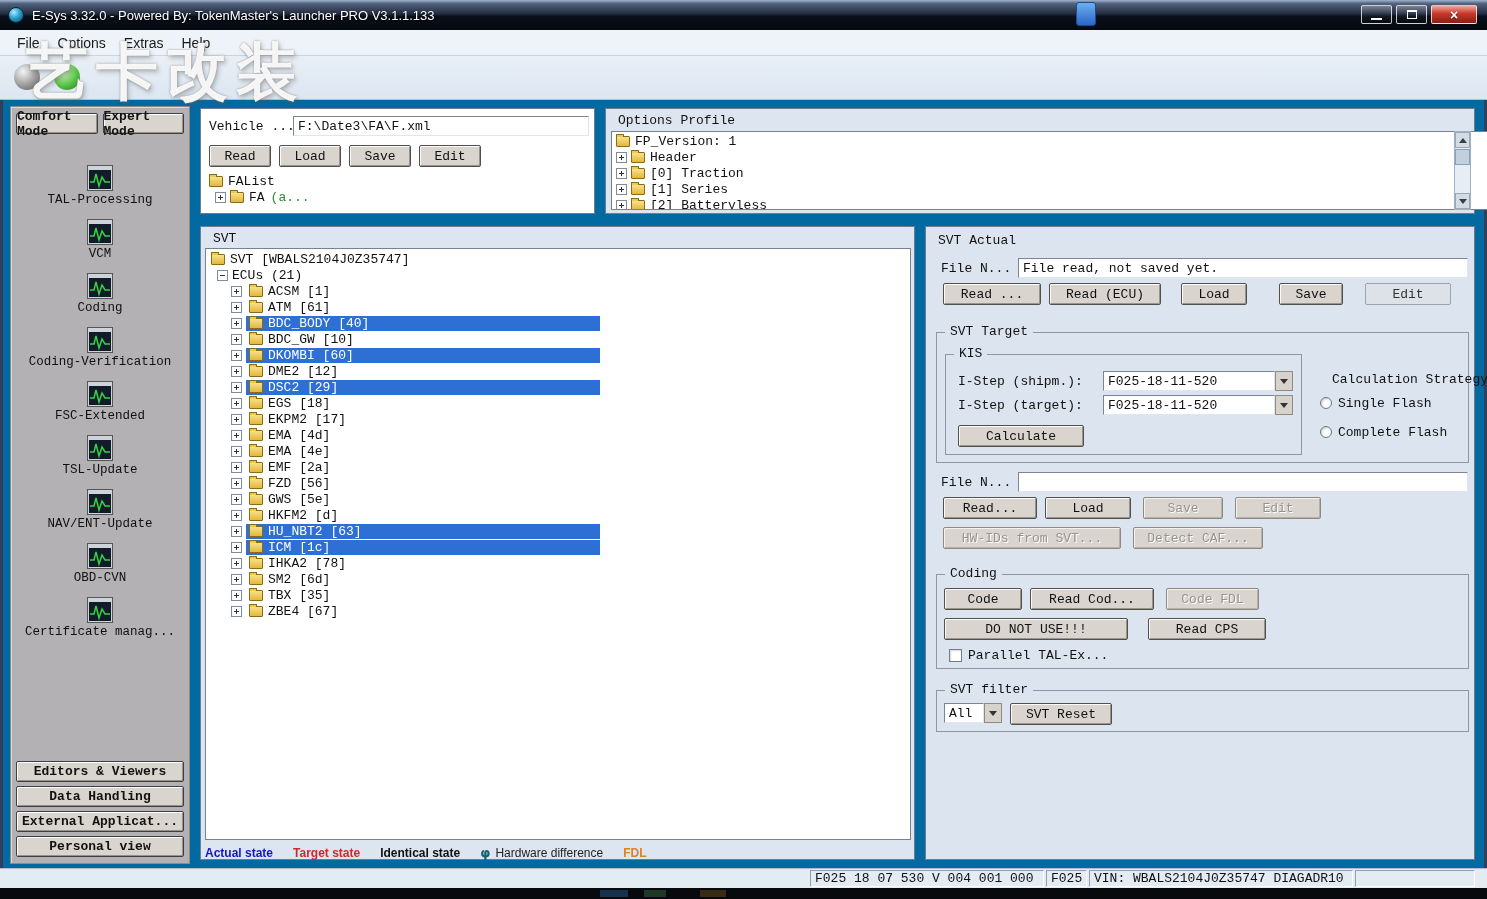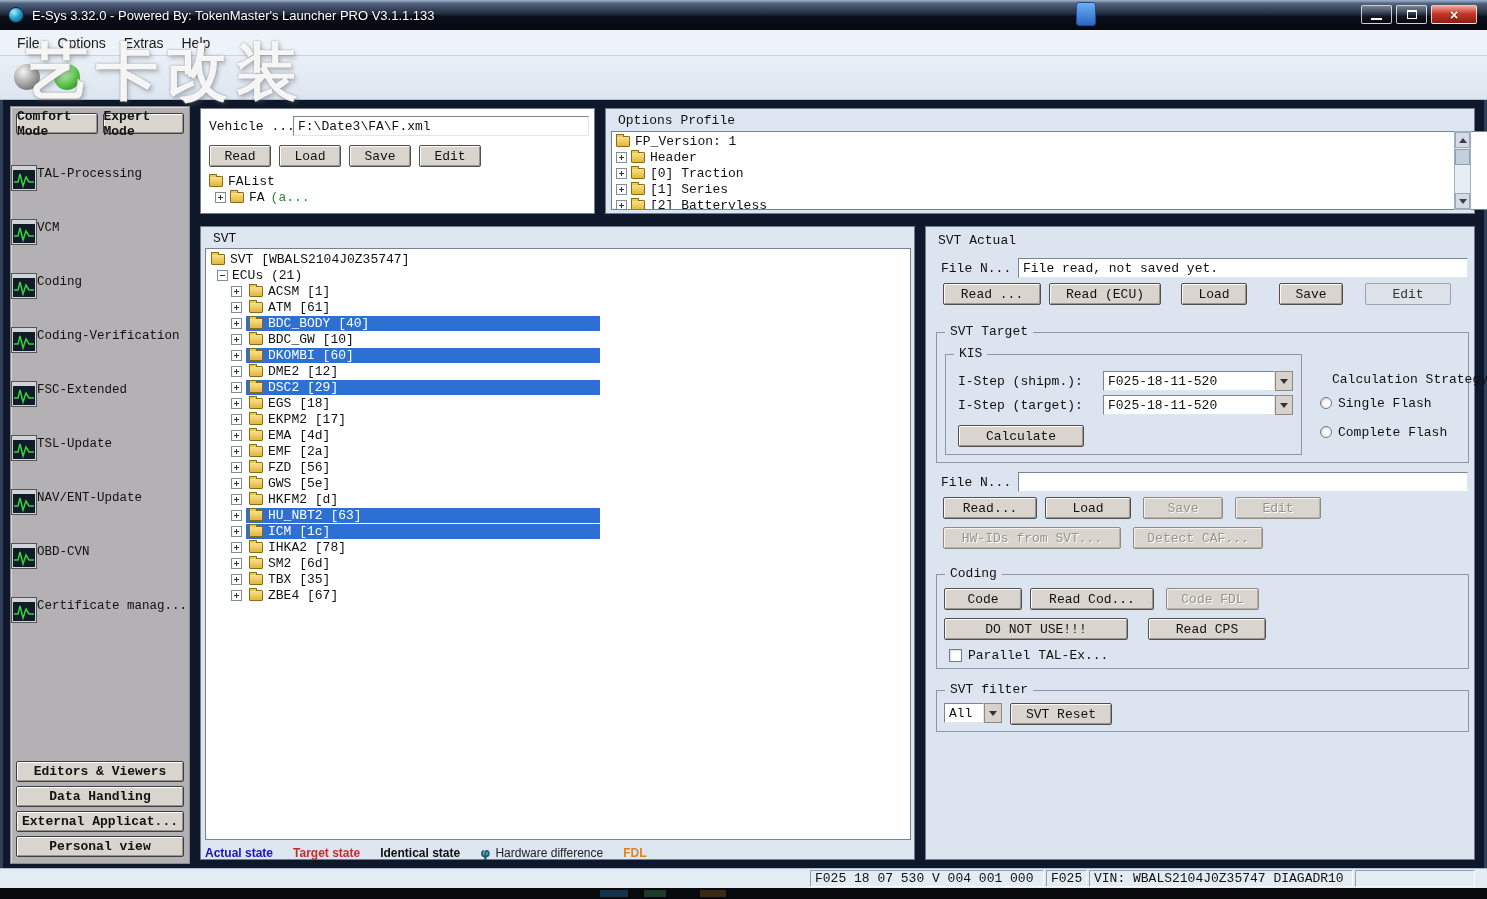--- a/index.html
+++ b/index.html
@@ -1,18 +1,18 @@
 <!DOCTYPE html>
 <html><head>
 <meta charset="utf-8">
 <style>
   *{margin:0;padding:0;box-sizing:border-box}
   html,body{width:1487px;height:899px;overflow:hidden}
   body{font-family:"Liberation Mono","DejaVu Sans Mono",monospace;font-size:13px;color:#111}
-  .window{position:relative;width:1487px;height:899px;background:#0f172a;overflow:hidden;
+  .window{position:relative;width:1487px;height:899px;background:#0369a1;overflow:hidden;
           box-shadow:inset 3px 0 0 #31405a, inset -3px 0 0 #31405a}
 
   
   .titlebar{position:absolute;left:0;top:0;right:0;height:30px;
     background:linear-gradient(180deg,#9fb4d0 0%,#52617c 12%,#242e42 45%,#0a0f1b 55%,#060910 100%);
     display:flex;align-items:center;padding:0 8px;color:#fff;z-index:20}
   .app-icon{width:16px;height:16px;border-radius:50%;flex:none;margin-right:8px;
     background:radial-gradient(circle at 35% 30%,#aeeaff,#2aa0c8 45%,#0a4a70);border:1px solid #06293f}
   .title-text{font:13px "Liberation Sans",sans-serif;text-shadow:0 1px 2px #000;white-space:nowrap}
   .titlebar-badge{position:absolute;left:1076px;top:2px;width:20px;height:24px;border-radius:3px;
@@ -72,21 +72,21 @@
 
   
   .sidebar{position:absolute;left:10px;top:106px;width:180px;height:758px;background:#b3b1b3;
     border:1px solid #8b8b8b;box-shadow:inset 1px 1px 0 #d9d9d9}
   .mode-btns{position:absolute;left:5px;top:6px;width:168px;display:flex;flex-direction:row;gap:5px}
   .bottom-btns{position:absolute;left:5px;top:654px;width:168px;display:flex;flex-direction:column;gap:4px}
   .side-btn{width:168px;height:21px;background:#d9d5ce;border:1px solid #3f3f3f;border-radius:2px;
     box-shadow:inset 1px 1px 0 #fff,inset -1px -1px 0 #96918a;
     display:flex;align-items:center;justify-content:center;font-weight:bold;font-size:13px}
   .tools{position:absolute;left:0;top:58px;width:100%;display:flex;flex-direction:column;align-items:center}
-  .tool{width:100%;height:54px;display:flex;flex-direction:row;}
+  .tool{width:100%;height:54px;display:flex;flex-direction:column;align-items:center}
   .tool-label{font-size:12.5px;color:#101010;margin-top:2px;white-space:nowrap}
 
   
   .vehicle-panel{position:absolute;left:200px;top:108px;width:395px;height:106px;background:#fff;border:1px solid #6e7e8e}
   .vp-label{position:absolute;left:8px;top:10px}
   .vp-field{position:absolute;left:92px;top:7px;width:296px;height:20px}
   .vp-buttons{position:absolute;left:8px;top:36px;display:flex;gap:8px}
   .vp-buttons .btn{width:62px}
   .vp-tree{position:absolute;left:8px;top:64px}
   .vp-tree .trow:nth-of-type(2){margin-left:6px}
@@ -488,20 +488,27 @@
           </div>
 
           <div class="trow ecu-row">
             <span class="exp plus"></span>
             <span class="rowbody">
               <span class="folder"></span>
               <span class="tlabel">EMA [4d]</span>
             </span>
           </div>
 
+          <div class="trow ecu-row">
+            <span class="exp plus"></span>
+            <span class="rowbody">
+              <span class="folder"></span>
+              <span class="tlabel">EMA [4e]</span>
+            </span>
+          </div>
 
           <div class="trow ecu-row">
             <span class="exp plus"></span>
             <span class="rowbody">
               <span class="folder"></span>
               <span class="tlabel">EMF [2a]</span>
             </span>
           </div>
 
           <div class="trow ecu-row">

